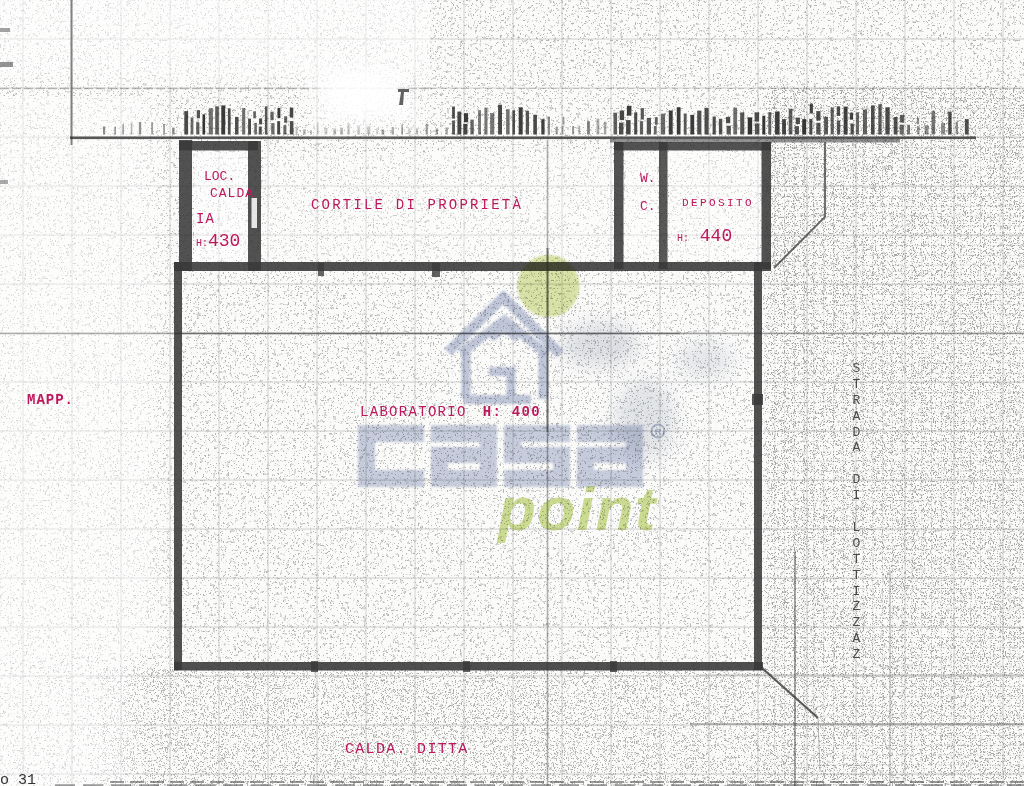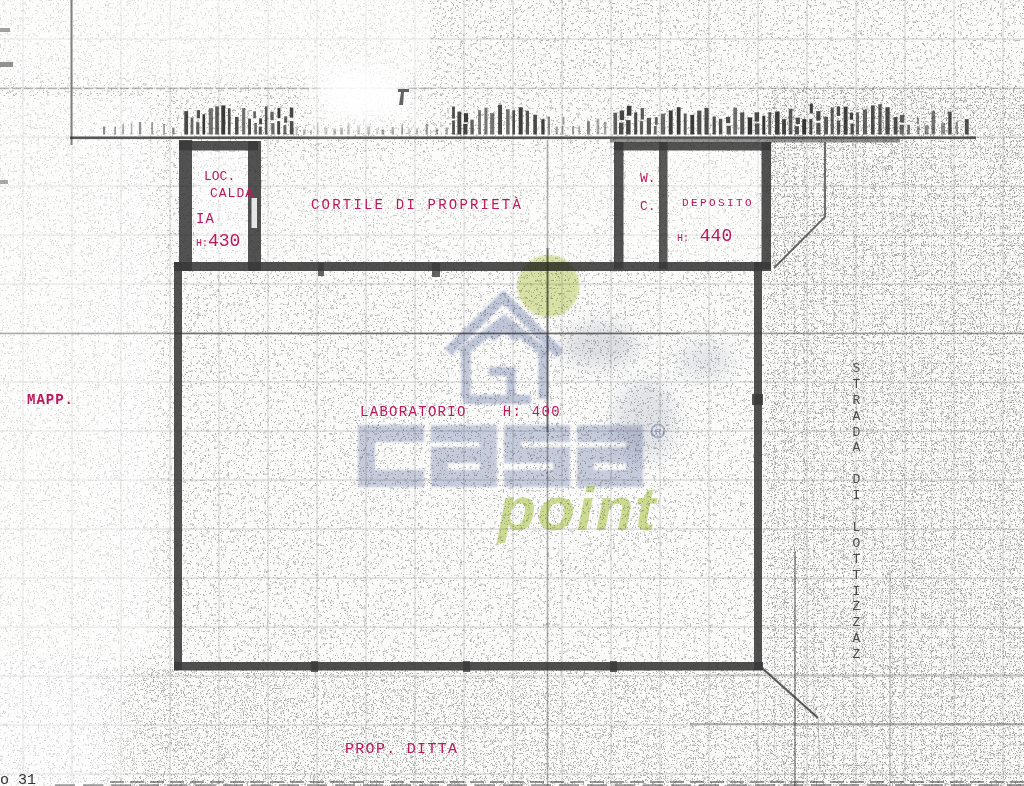--- a/index.html
+++ b/index.html
@@ -372,19 +372,19 @@
 <div class="lbl" style="left:196px;top:231px;font-size:10px;">H:<span style="font-size:18px;">430</span></div>
 
 <div class="lbl" style="left:311px;top:197px;font-size:14px;letter-spacing:2.2px;text-align:right;">CORTILE DI PROPRIETÀ</div>
 
 <div class="lbl" style="left:640px;top:171px;font-size:13px;">W.</div>
 <div class="lbl" style="left:640px;top:199px;font-size:13px;">C.</div>
 
 <div class="lbl" style="left:682px;top:197px;font-size:11px;letter-spacing:2.4px;">DEPOSITO</div>
 <div class="lbl" style="left:677px;top:226px;font-size:10px;">H:<span style="font-size:18px;"> 440</span></div>
 
-<div class="lbl" style="left:360px;top:404px;font-size:14px;letter-spacing:1.3px;">LABORATORIO<span style="margin-left:36px;">H: 400</span></div>
-
-<div class="lbl" style="left:345px;top:741px;font-size:15px;letter-spacing:1.3px;">PROP. DITTA</div>
+<div class="lbl" style="left:360px;top:404px;font-size:14px;letter-spacing:1.3px;">LABORATORIO<span style="margin-left:16px;font-weight:bold;">H: 400</span></div>
+
+<div class="lbl" style="left:345px;top:741px;font-size:15px;letter-spacing:1.3px;">CALDA. DITTA</div>
 
 <div class="lbl" style="left:0px;top:772px;font-size:15px;color:#333;">o 31</div>
 
 <div class="lbl" style="left:849px;top:361px;font-size:13px;letter-spacing:0.9px;writing-mode:vertical-rl;text-orientation:upright;color:#4a4a4a;">STRADA DI LOTTIZZAZ</div>
 
 </body></html>

